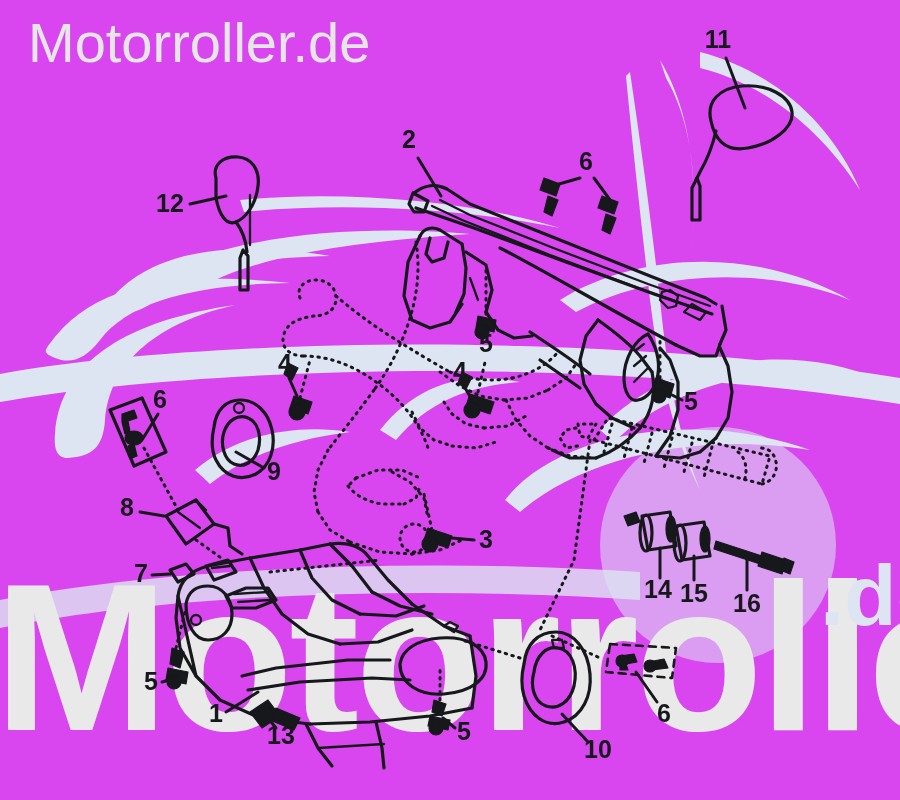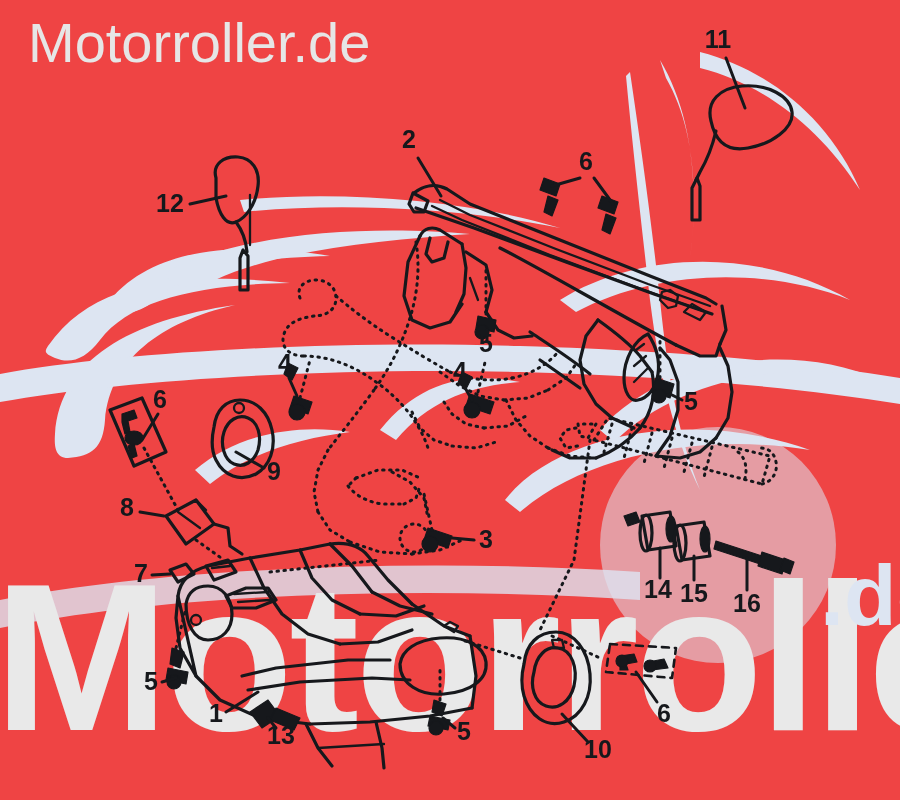--- a/index.html
+++ b/index.html
@@ -8,21 +8,21 @@
     padding: 0;
     background: #ffffff;
   }
   body {
     font-family: "Liberation Sans", sans-serif;
   }
   #sheet {
     position: relative;
     width: 900px;
     height: 800px;
-    background: #ef4444;
+    background: #d946ef;
     overflow: hidden;
   }
   #sheet svg.layer {
     position: absolute;
     left: 0;
     top: 0;
     width: 900px;
     height: 800px;
   }
   #wm-layer { z-index: 1; }

